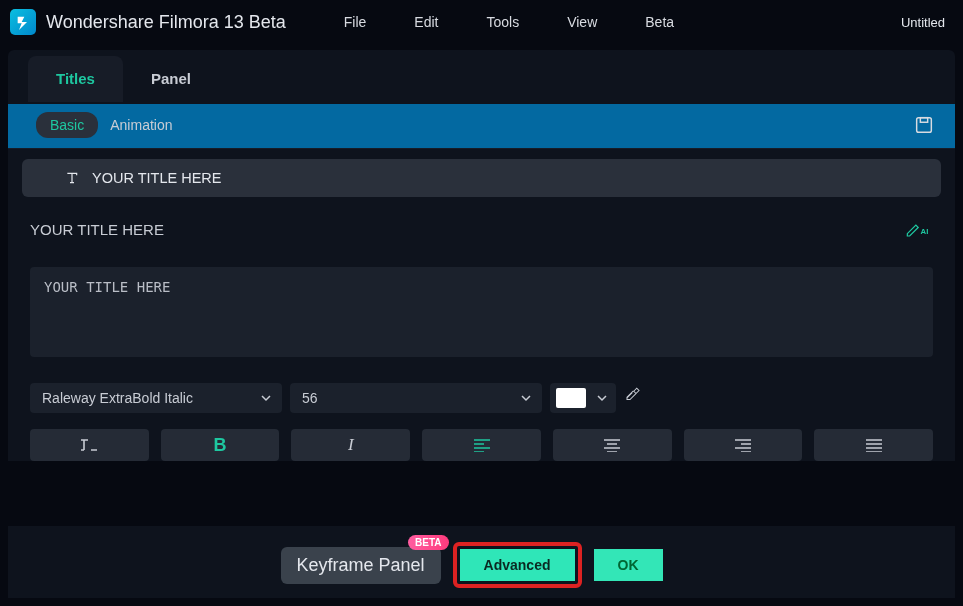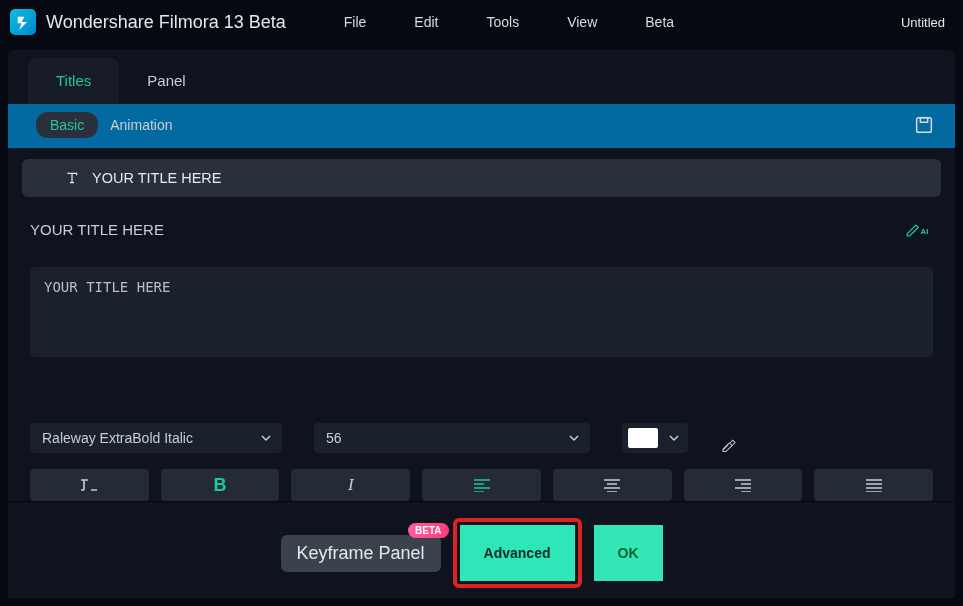--- a/index.html
+++ b/index.html
@@ -24,21 +24,21 @@
 .app-title { color:#e4e7ed; font-size:18px; margin-right:58px; font-weight:400;}
 .menu { display:flex; gap:48px;justify-content:flex-end; }
 .menu-item { font-size:14px; color:#d8dbe1; cursor:pointer; }
 .spacer { flex:1; }
 .doc-name { color:#e4e7ed; font-size:13px; margin-right:4px; }
 .panel {
   margin: 2px 8px 0 8px;
   background:#0e131d;
   border-radius:6px 6px 0 0;
 }
-.tabs-top { display:flex; padding:6px 0 0 20px; height:54px; align-items:flex-end;}
+.tabs-top { display:flex; padding:6px 0 0 20px; height:54px; align-items:flex-start;font-weight:bold;}
 .tab-big {
   padding:14px 28px 15px 28px; font-size:15px; cursor:pointer;
   color:#c8ccd4;
 }
 .tab-big.active { background:#171c27; color:#1ec7a0; border-radius:8px 8px 0 0;}
 .subbar {
   display:flex; align-items:center;
   padding:8px 20px 10px 28px;
   background:#0369a1;
   border-bottom:1px solid #171c27;
@@ -66,32 +66,32 @@
   font-size:15px; color:#c8ccd4;
 }
 .ai-icon { color:#1ec7a0; width:28px; height:20px; cursor:pointer;}
 .text-box {
   margin:18px 22px 0 22px; height:90px;
   background:#1b212c; border-radius:4px;
   padding:12px 14px; color:#b9bdc6; font-size:14px;
   border:none; resize:none; outline:none; width:calc(100% - 44px);
 }
 .font-row {
-  display:flex; align-items:flex-end; gap:32px;
+  display:flex; align-items:flex-start; gap:8px;
   margin:22px 22px 0 22px;
 }
 .select-box {
   background:#1b212c; border-radius:4px;
   display:flex; align-items:center;
   padding:0 10px 0 12px; height:30px;
   color:#c8ccd4; font-size:14px; cursor:pointer;
 }
 .chev { margin-left:auto; width:12px; height:12px; }
 .font-name { width:252px; }
-.font-size { width:276px;margin-top:40px; }
+.font-size { width:252px; }
 .color-sel {
   display:flex; align-items:center; gap:10px;
   background:#1b212c; border-radius:4px; height:30px;
   padding:0 8px 0 6px; cursor:pointer;
 }
 .swatch { width:30px; height:20px; background:#fff; border-radius:2px; }
 .eyedrop { width:18px; height:18px; cursor:pointer; color:#c8ccd4;}
 .format-row {
   display:flex; gap:12px;
   margin:16px 22px 0 22px;
@@ -121,21 +121,21 @@
   background:#3a424c; color:#e4e7ed;
   padding:8px 16px; border-radius:6px; font-size:18px;
   border:none; cursor:pointer;
 }
 .adv-wrap {
   border:4px solid #d22; border-radius:6px;
   padding:3px;
 }
 .btn-mint {
   background:#2fe6b8; color:#0a2a22;
-  padding:20px 24px; border-radius:0; font-size:14px;
+  padding:8px 24px; border-radius:0; font-size:14px;
   border:none; cursor:pointer; font-weight:600;
 }
 .btn-mint.bright { background:#33e6b7; color:#063; }
 svg { display:block; }
 </style>
 </head>
 <body>
 
 <div class="titlebar">
   <div class="app-logo">

